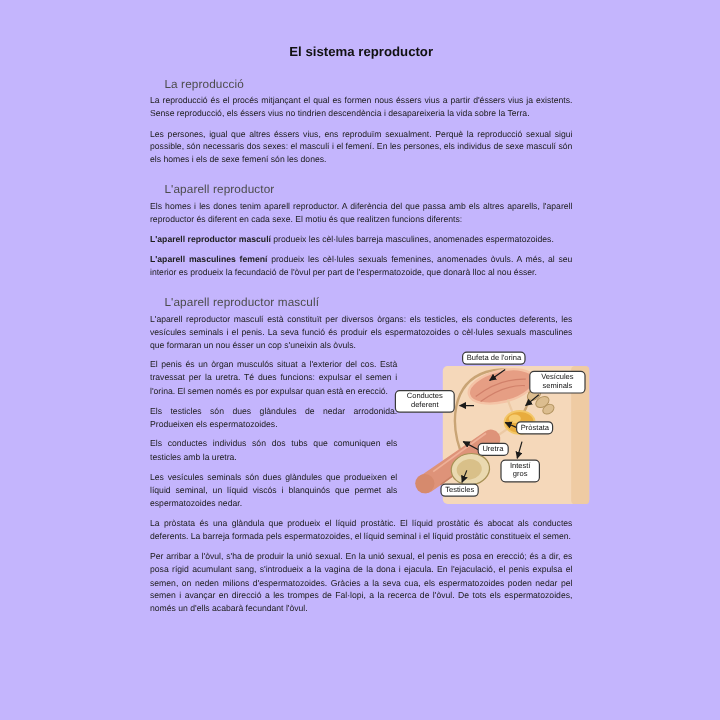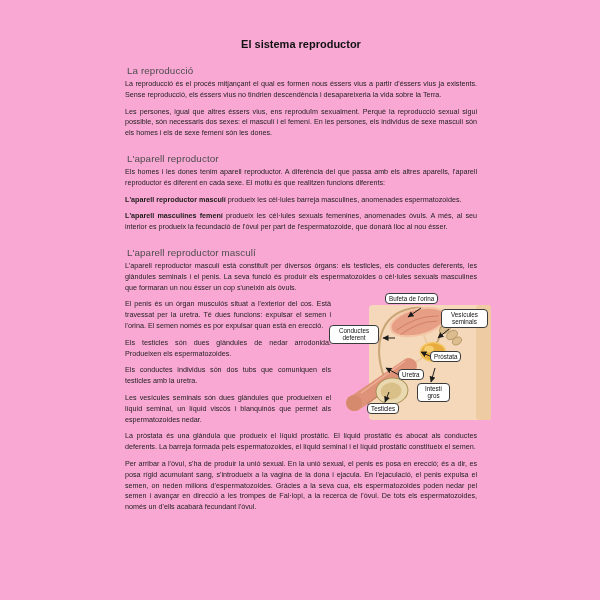--- a/index.html
+++ b/index.html
@@ -1,26 +1,26 @@
 <!DOCTYPE html>
 <html><head>
 <meta charset="utf-8">
 <style>
   html,body{margin:0;padding:0;background:#ffffff;}
   .page{
-    position:relative;width:600px;height:600px;background:#f9a8d4;overflow:hidden;
+    position:relative;width:600px;height:600px;background:#c4b5fd;overflow:hidden;
     font-family:"Liberation Sans",sans-serif;color:#222;
   }
   .doc{position:absolute;left:125px;top:0;width:352px;}
   .title{
     margin:38px 0 0 0;text-align:center;font-size:11px;font-weight:bold;color:#111;
     line-height:13px;
   }
   h2.sec{
-    margin:13px 0 2px 2px;font-size:9.8px;font-weight:500;color:#4c4c4c;line-height:13px;
+    margin:13px 0 2px 12px;font-size:9.8px;font-weight:500;color:#4c4c4c;line-height:13px;
     letter-spacing:0.1px;
   }
   h3.sub{
     margin:5px 0 1px 0;font-size:7.2px;font-weight:bold;color:#1d1d1d;line-height:10px;
   }
   p.body{
     margin:0 0 6px 0;font-size:7.2px;line-height:10.8px;text-align:justify;color:#1d1d1d;
   }
   p.body .lead{font-weight:bold;}
   p.narrow{width:206px;}
@@ -52,21 +52,21 @@
     <h2 class="sec">La reproducció</h2>
     <p class="body">La reproducció és el procés mitjançant el qual es formen nous éssers vius a partir d'éssers vius ja existents. Sense reproducció, els éssers vius no tindrien descendència i desapareixeria la vida sobre la Terra.</p>
     <p class="body">Les persones, igual que altres éssers vius, ens reproduïm sexualment. Perquè la reproducció sexual sigui possible, són necessaris dos sexes: el masculí i el femení. En les persones, els individus de sexe masculí són els homes i els de sexe femení són les dones.</p>
 
     <h2 class="sec">L'aparell reproductor</h2>
     <p class="body">Els homes i les dones tenim aparell reproductor. A diferència del que passa amb els altres aparells, l'aparell reproductor és diferent en cada sexe. El motiu és que realitzen funcions diferents:</p>
     <p class="body"><span class="lead">L'aparell reproductor masculí</span><span> produeix les cèl·lules barreja masculines, anomenades espermatozoides.</span></p>
     <p class="body"><span class="lead">L'aparell masculines femení</span><span> produeix les cèl·lules sexuals femenines, anomenades òvuls. A més, al seu interior es produeix la fecundació de l'òvul per part de l'espermatozoide, que donarà lloc al nou ésser.</span></p>
 
     <h2 class="sec">L'aparell reproductor masculí</h2>
-    <p class="body">L'aparell reproductor masculí està constituït per diversos òrgans: els testicles, els conductes deferents, les glàndules seminals i el penis. La seva funció és produir els espermatozoides o cèl·lules sexuals masculines que formaran un nou ésser un cop s'uneixin als òvuls.</p>
+    <p class="body">L'aparell reproductor masculí està constituït per diversos òrgans: els testicles, els conductes deferents, les vesícules seminals i el penis. La seva funció és produir els espermatozoides o cèl·lules sexuals masculines que formaran un nou ésser un cop s'uneixin als òvuls.</p>
 
     <p class="body narrow">El penis és un òrgan musculós situat a l'exterior del cos. Està travessat per la uretra. Té dues funcions: expulsar el semen i l'orina. El semen només es por expulsar quan està en erecció.</p>
     <p class="body narrow">Els testicles són dues glàndules de nedar arrodonida. Produeixen els espermatozoides.</p>
     <p class="body narrow">Els conductes individus són dos tubs que comuniquen els testicles amb la uretra.</p>
     <p class="body narrow">Les vesícules seminals són dues glàndules que produeixen el líquid seminal, un líquid viscós i blanquinós que permet als espermatozoides nedar.</p>
     <p class="body">La pròstata és una glàndula que produeix el líquid prostàtic. El líquid prostàtic és abocat als conductes deferents. La barreja formada pels espermatozoides, el líquid seminal i el líquid prostàtic constitueix el semen.</p>
 
     <p class="body">Per arribar a l'òvul, s'ha de produir la unió sexual. En la unió sexual, el penis es posa en erecció; és a dir, es posa rígid acumulant sang, s'introdueix a la vagina de la dona i ejacula. En l'ejaculació, el penis expulsa el semen, on neden milions d'espermatozoides. Gràcies a la seva cua, els espermatozoides poden nedar pel semen i avançar en direcció a les trompes de Fal·lopi, a la recerca de l'òvul. De tots els espermatozoides, només un d'ells acabarà fecundant l'òvul.</p>
   </div>
 

